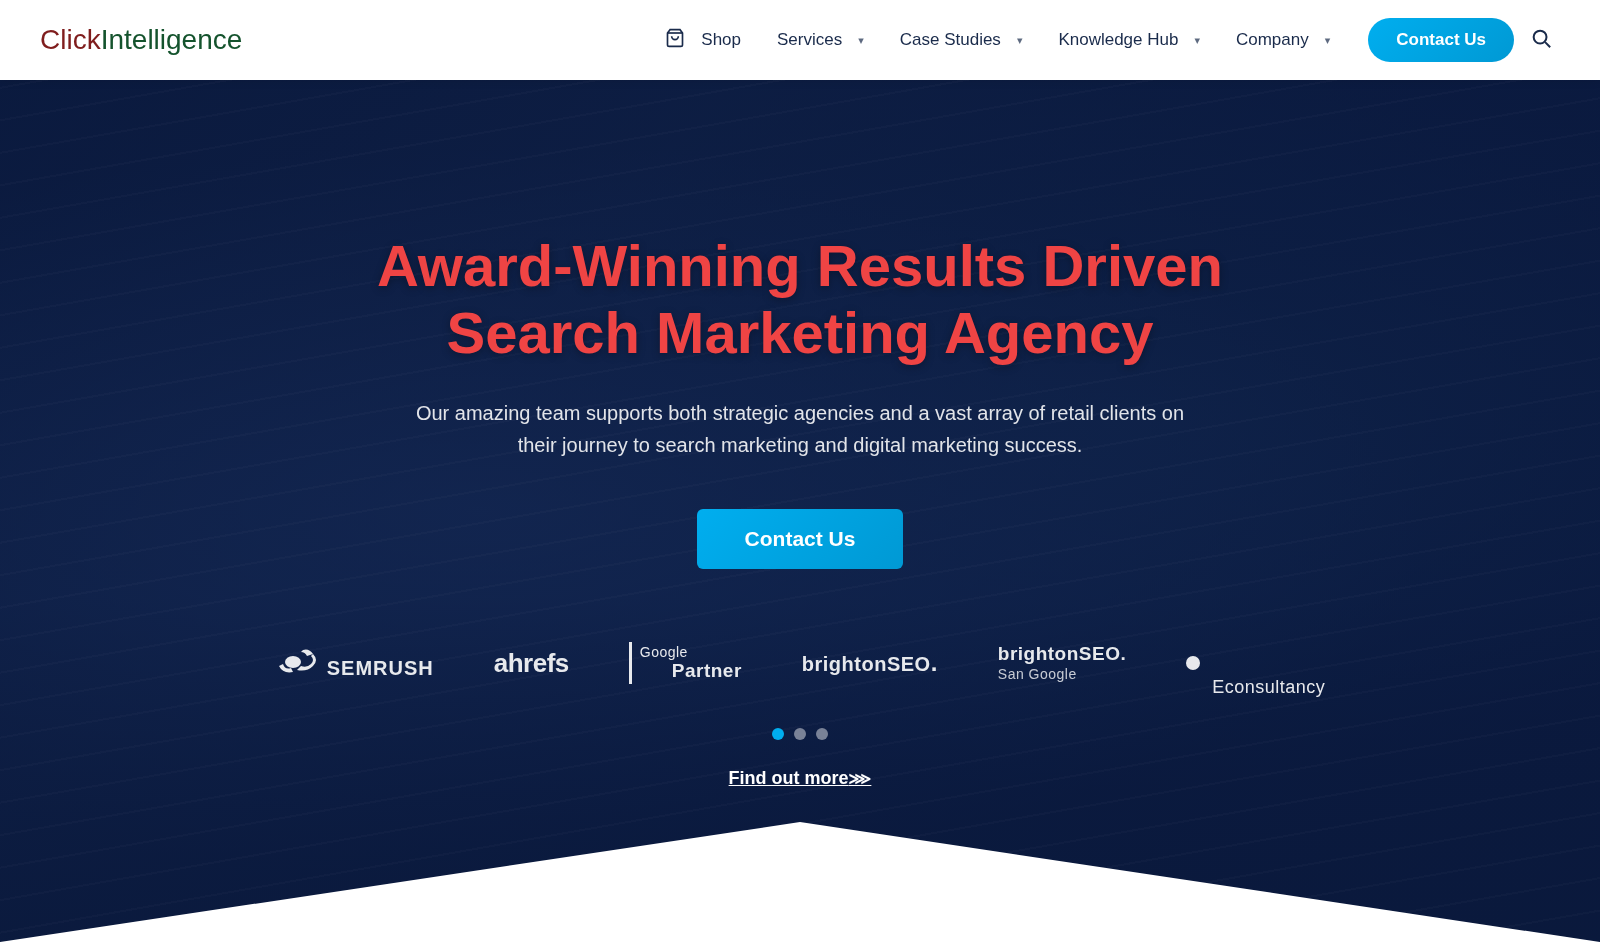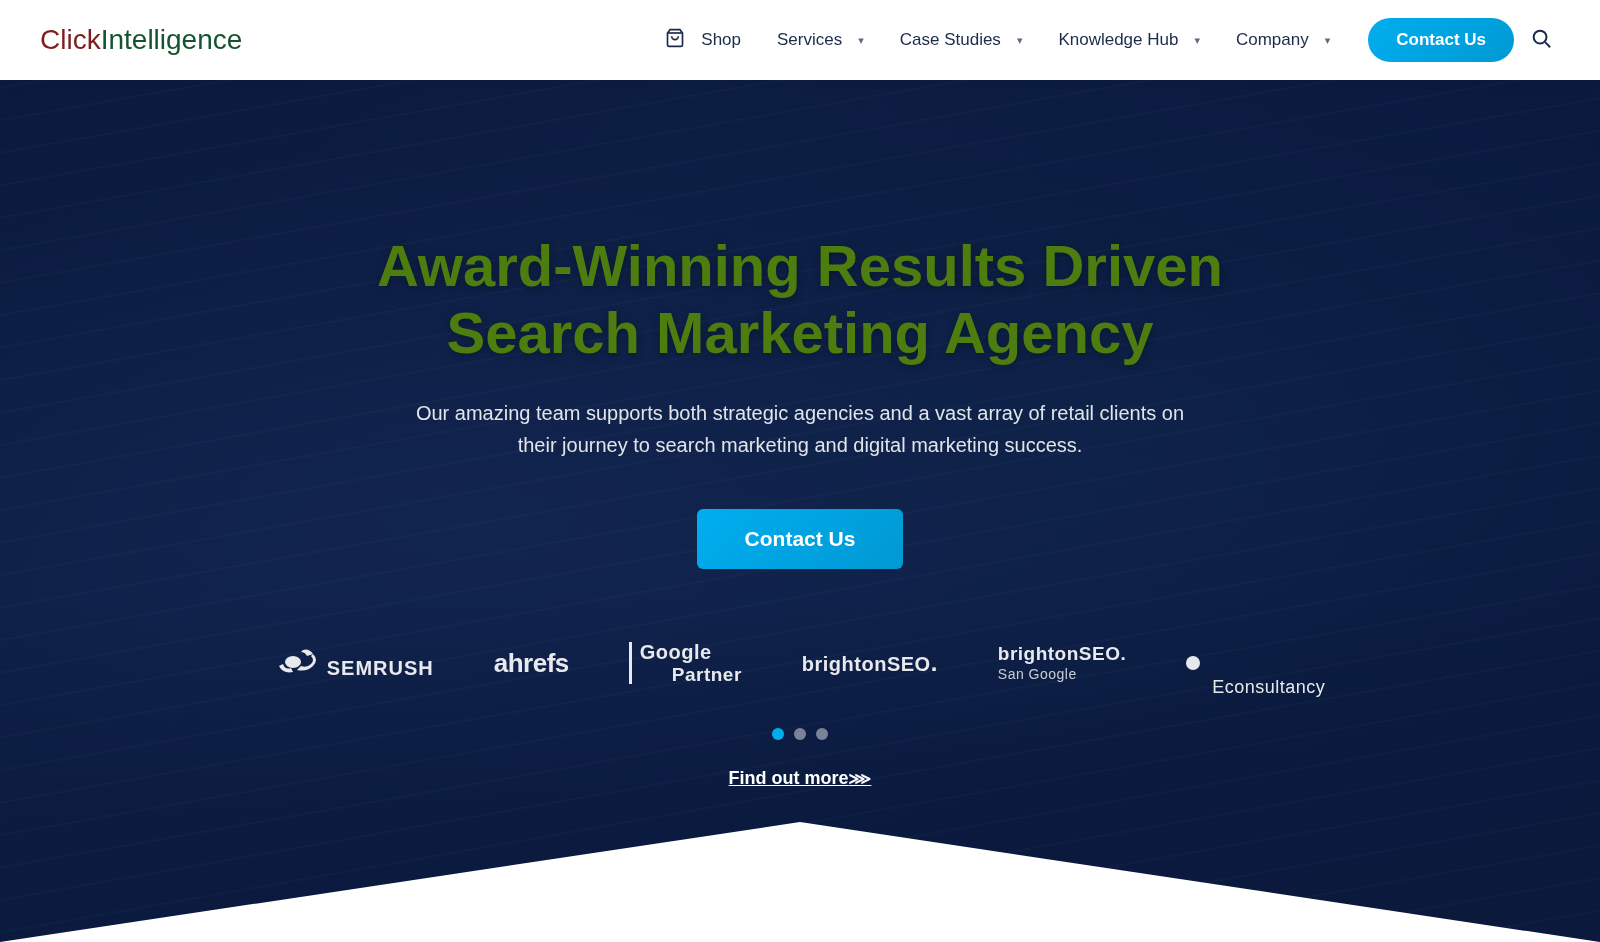--- a/index.html
+++ b/index.html
@@ -151,21 +151,21 @@
       position: relative;
       z-index: 2;
       text-align: center;
       max-width: 1100px;
       padding: 0 40px;
     }
 
     .hero-title {
       font-size: 58px;
       font-weight: 900;
-      color: #4d7c0f;
+      color: #ef4444;
       line-height: 1.15;
       margin-bottom: 30px;
       text-shadow: 0 2px 8px rgba(0,0,0,0.3);
     }
 
     .hero-subtitle {
       font-size: 20px;
       color: rgba(255,255,255,0.88);
       line-height: 1.6;
       max-width: 780px;
@@ -237,22 +237,22 @@
       background: #fff;
     }
 
     .gp-text {
       display: flex;
       flex-direction: column;
       text-align: left;
     }
 
     .gp-google {
-      font-size: 20px;
-      font-weight: 700;
+      font-size: 14px;
+      font-weight: 400;
     }
 
     .gp-partner {
       font-size: 19px;
       font-weight: 700;
       margin-left: 32px;
     }
 
     
     .brighton-text {

